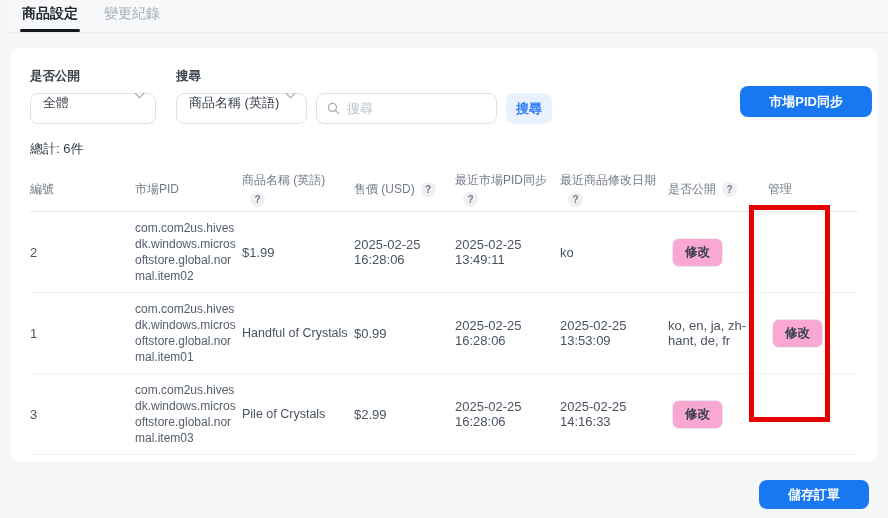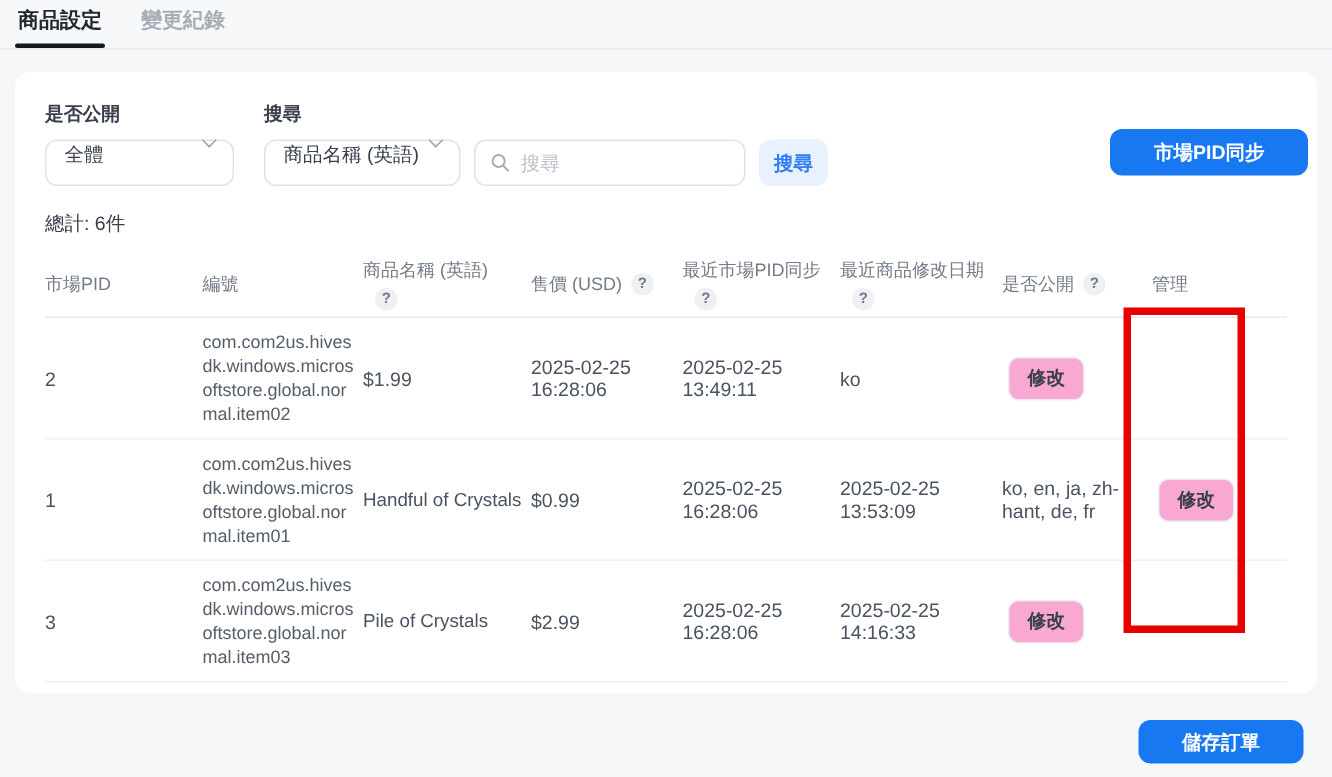--- a/index.html
+++ b/index.html
@@ -5,29 +5,29 @@
   * { margin:0; padding:0; box-sizing:border-box; }
   html,body { width:888px; height:518px; }
   body {
     font-family:"Liberation Sans","DejaVu Sans",sans-serif;
     background:#f5f6f8; position:relative; overflow:hidden;
     color:#3c4450;
   }
   
   .tabbar {
     height:33px; background:#f7f8fa; border-bottom:1px solid #e9ebef;
-    display:flex; align-items:flex-end; padding-left:12px; gap:26px;
+    display:flex; align-items:flex-end; padding-left:12px; gap:26px;margin-left:10px;
   }
   .tab { font-size:14px; padding:6px 0 9px; cursor:pointer; position:relative; }
   .tab.active { color:#23272f; font-weight:bold; }
   .tab.active::after {
     content:""; position:absolute; left:-2px; right:-2px; bottom:0;
     height:3px; background:#15181d; border-radius:2px;
   }
-  .tab.inactive { color:#a6adb5; font-weight:bold;text-align:center; }
+  .tab.inactive { color:#a6adb5; font-weight:normal;text-align:center; }
   
   .card {
     position:absolute; left:10px; top:48px; width:868px; height:414px;
     background:#ffffff; border-radius:10px; overflow:hidden;
     padding:20px 20px 0 20px;
   }
   
   .filters { display:flex; gap:20px; }
   .filter-group .flabel { font-size:12.5px; font-weight:bold; color:#39404c; margin-bottom:8px; }
   .controls { display:flex; gap:9px; }
@@ -137,22 +137,22 @@
     </div>
   </div>
 
   <button class="btn-primary sync-btn">市場PID同步</button>
 
   <div class="total">總計: 6件</div>
 
   <div class="tbl">
 
     <div class="trow thead">
+      <div class="hcell">編號</div>
       <div class="hcell">市場PID</div>
-      <div class="hcell">編號</div>
       <div class="hcell hstack">
         <span>商品名稱 (英語)</span>
         <span class="help">?</span>
       </div>
       <div class="hcell hinline">
         <span>售價 (USD)</span>
         <span class="help">?</span>
       </div>
       <div class="hcell hstack">
         <span>最近市場PID同步</span>

